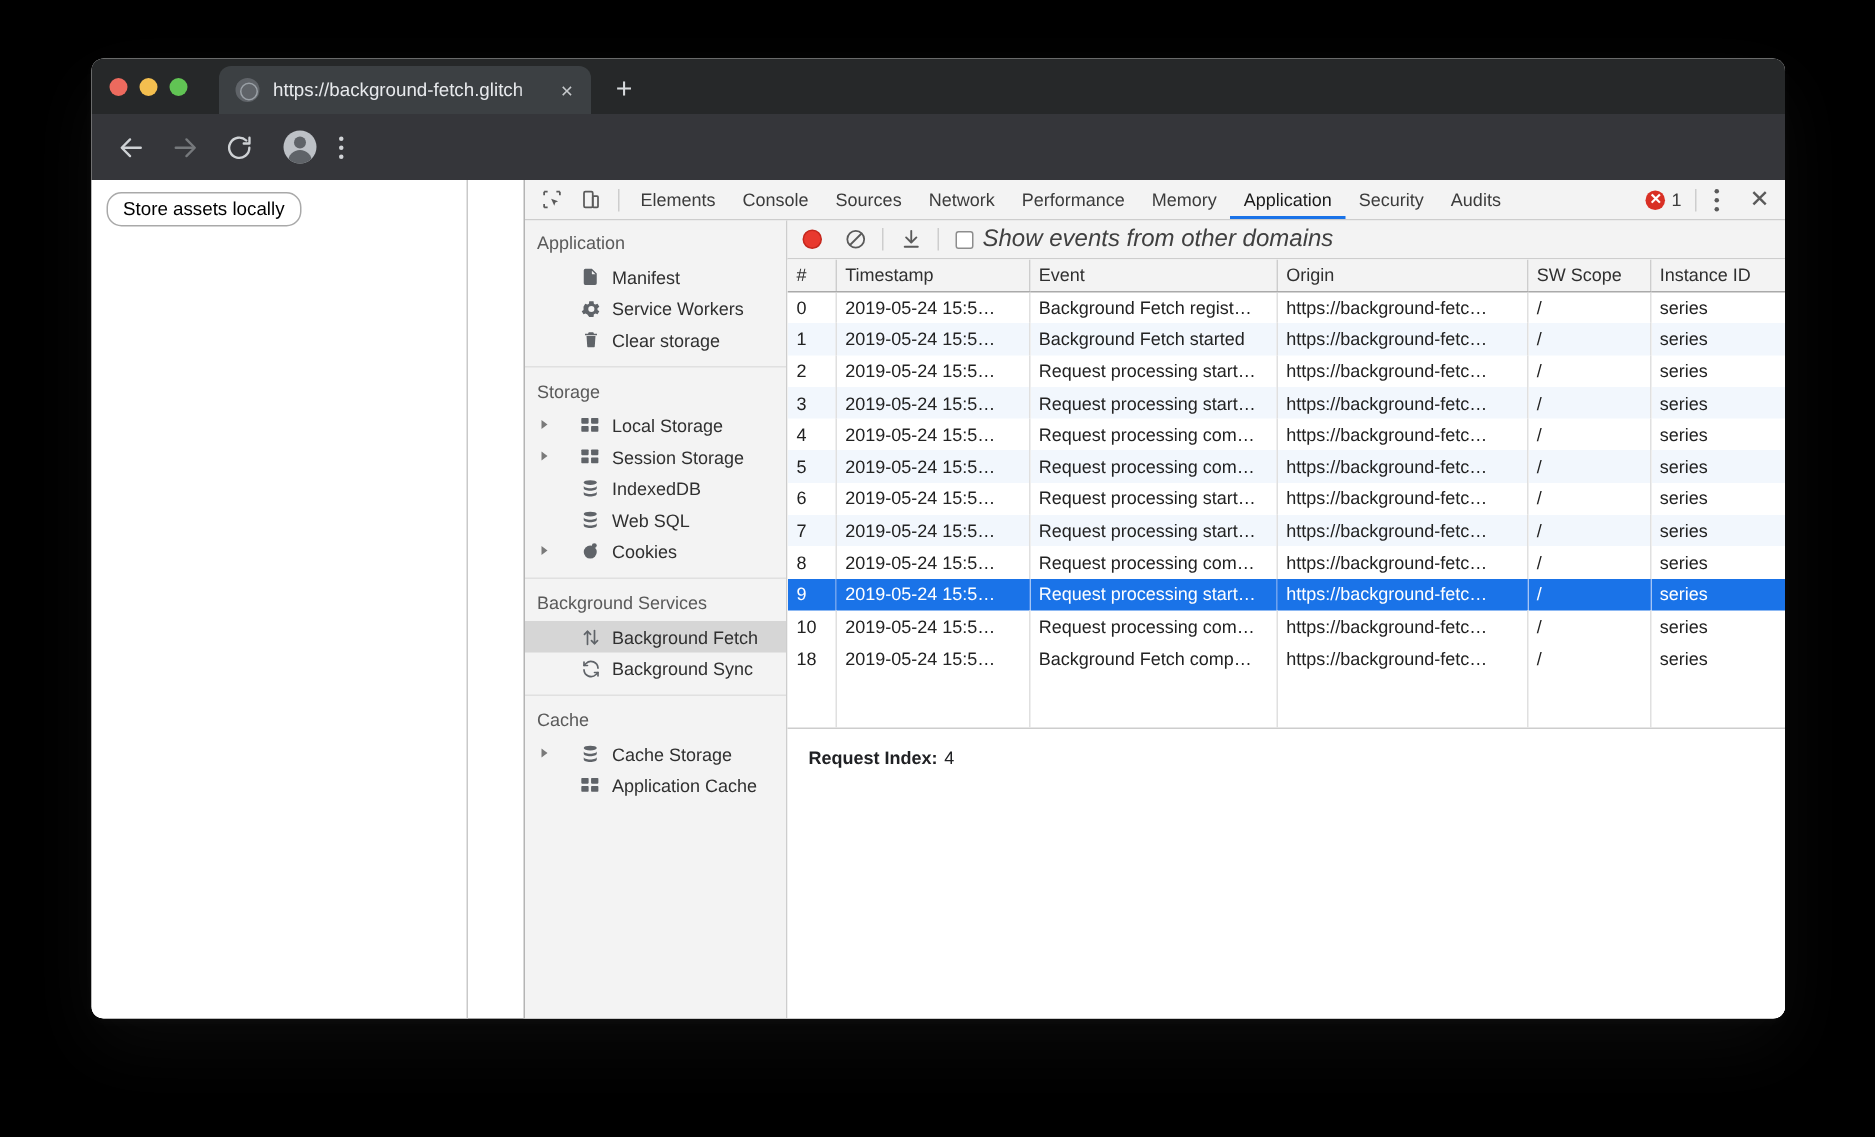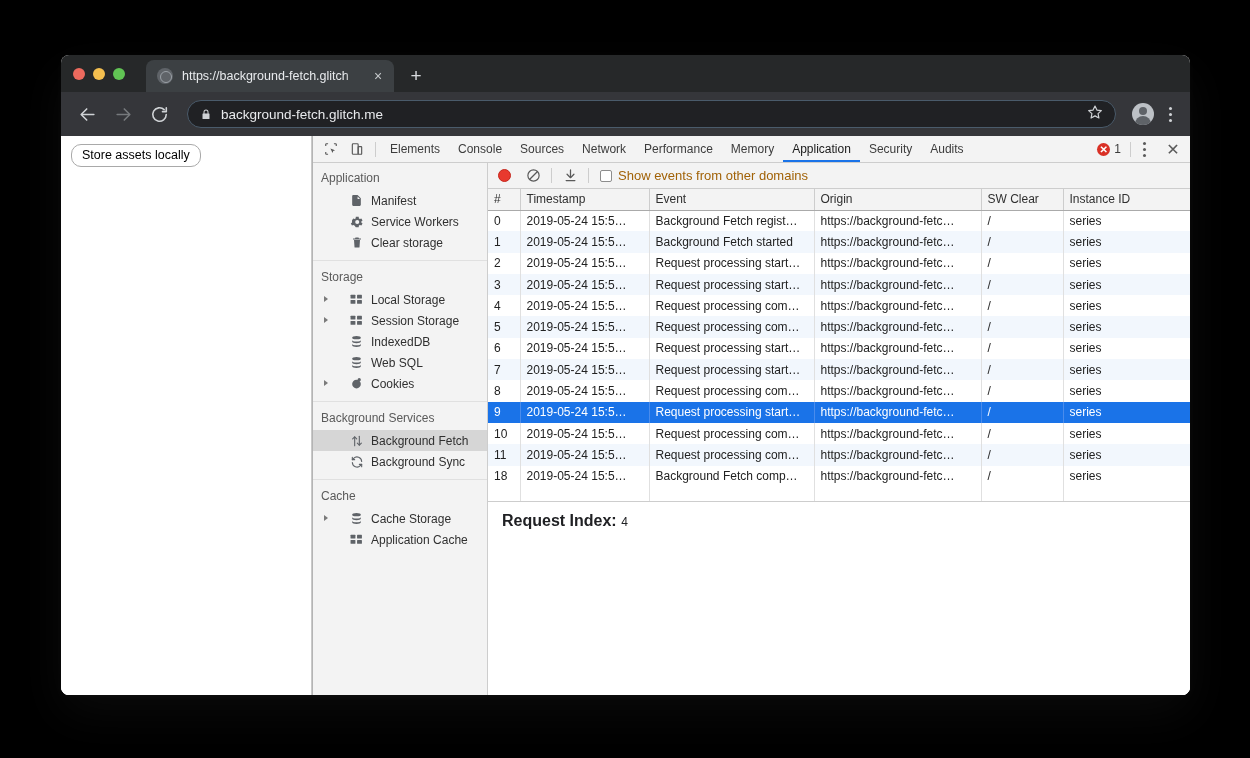--- a/index.html
+++ b/index.html
@@ -5,21 +5,21 @@
   * { box-sizing: border-box; }
   html, body {
     margin: 0; padding: 0;
     width: 1250px; height: 758px;
     background: #000;
     font-family: "Liberation Sans", sans-serif;
     overflow: hidden;
   }
   #window {
     position: absolute;
-    left: 61px; top: 55px;
+    left: 61px; top: 39px;
     width: 1129px; height: 640px;
     border-radius: 8px;
     overflow: hidden;
     background: #fff;
     box-shadow: 0 18px 48px rgba(255,255,255,0.045), 0 2px 8px rgba(255,255,255,0.03);
   }
 
   
   .tabstrip {
     height: 37px;
@@ -118,21 +118,21 @@
     content:""; position:absolute; left:3px; top:13px;
     width:16px;height:12px;border-radius:8px 8px 0 0;background:#5f6368;
   }
   .kebab {
     width: 16px; flex: none;
     display: flex; flex-direction: column; align-items: center; gap: 3px;
   }
   .kebab i { width: 3px; height: 3px; border-radius: 50%; background: #d1d4d7; display: block; }
 
   
-  .body-split { display: flex; height: 559px; background: #fff; }
+  .body-split { display: flex; height: 559px; background: #fff; gap: 37px; }
 
   
   .page {
     width: 251px; flex: none;
     background: #fff;
     padding: 8px 10px;
     border-right: 1px solid #c9c9c9;
   }
   .store-btn {
     display: inline-block;
@@ -242,21 +242,21 @@
   .rec-dot {
     width: 13px; height: 13px; border-radius: 50%;
     background: #e8392e; border: 1px solid #c5271d;
     margin: 0 9px 0 2px; flex: none;
   }
   .checkbox-wrap { display: flex; align-items: center; gap: 6px; padding-left: 6px; }
   .cbox {
     width: 12px; height: 12px;
     border: 1px solid #8d8d8d; border-radius: 2px; background: #fff; flex: none;
   }
-  .cbox-label { font-size: 13px; color: #a16207; white-space: nowrap; }
+  .cbox-label { font-size: 16px; color: #404040; white-space: nowrap; font-style: italic; }
 
   
   .tbl-wrap { flex: none; height: 312px; overflow: hidden; background: #fff; }
   table.events { border-collapse: collapse; width: 100%; table-layout: fixed; font-size: 12px; }
   table.events th {
     background: #f3f3f3;
     font-weight: normal;
     text-align: left;
     color: #303030;
     font-size: 12px;
@@ -281,21 +281,21 @@
   .filler td { border-right: 1px solid #e0e0e0; background: #fff; height: auto; }
 
   .detail {
     flex: 1;
     border-top: 1px solid #cdcdcd;
     padding: 10px 14px;
     overflow: hidden;
     background: #fff;
   }
   .detail-row { margin-bottom: 9px; line-height: 17px; }
-  .detail-key { font-size: 16px; font-weight: bold; color: #202124; }
+  .detail-key { font-size: 12px; font-weight: bold; color: #202124; }
   .detail-val { font-size: 12px; color: #202124; }
   .detail-val.mono { font-family: "DejaVu Sans Mono", monospace; font-size: 11.5px; word-break: break-all; }
 </style>
 </head>
 <body>
 
 <div id="window">
 
   <div class="tabstrip">
     <div class="lights">
@@ -326,33 +326,20 @@
           <polyline points="13 5 20 12 13 19"></polyline>
         </svg>
     </div>
     <div class="nav-btn">
       <svg width="19" height="19" viewBox="0 0 24 24" fill="none" stroke="currentColor" stroke-width="2" stroke-linecap="round" stroke-linejoin="round">
           <path d="M20.5 12a8.5 8.5 0 1 1-2.6-6.1"></path>
           <polyline points="20.6 3.6 20.6 8.4 15.8 8.4"></polyline>
         </svg>
     </div>
 
-    <div class="omnibox">
-      <span class="lock">
-        <svg width="12" height="13" viewBox="0 0 24 24" fill="currentColor">
-            <path d="M12 2a5 5 0 0 0-5 5v3H6a1 1 0 0 0-1 1v9a1 1 0 0 0 1 1h12a1 1 0 0 0 1-1v-9a1 1 0 0 0-1-1h-1V7a5 5 0 0 0-5-5zm0 2a3 3 0 0 1 3 3v3H9V7a3 3 0 0 1 3-3z"></path>
-          </svg>
-      </span>
-      <span class="omnibox-url">background-fetch.glitch.me</span>
-      <span class="star">
-        <svg width="16" height="16" viewBox="0 0 24 24" fill="none" stroke="currentColor" stroke-width="1.8" stroke-linejoin="round">
-            <polygon points="12 3 14.9 9.1 21.5 9.9 16.6 14.4 17.9 21 12 17.8 6.1 21 7.4 14.4 2.5 9.9 9.1 9.1"></polygon>
-          </svg>
-      </span>
-    </div>
 
     <div class="avatar"></div>
     <div class="kebab">
         <i></i>
         <i></i>
         <i></i>
       </div>
   </div>
 
   <div class="body-split">
@@ -582,21 +569,21 @@
                 <col style="width:167px">
                   <col style="width:82px">
                   <col style="width:135px">
               </colgroup>
               <thead>
                 <tr>
                   <th>#</th>
                   <th>Timestamp</th>
                   <th>Event</th>
                   <th>Origin</th>
-                  <th>SW Clear</th>
+                  <th>SW Scope</th>
                   <th style="border-right:none">Instance ID</th>
                 </tr>
               </thead>
               <tbody>
                 <tr>
                   <td>0</td>
                   <td>2019-05-24 15:5…</td>
                   <td>Background Fetch regist…</td>
                   <td>https://background-fetc…</td>
                   <td>/</td>
@@ -669,28 +656,20 @@
                 <tr class="sel">
                   <td>9</td>
                   <td>2019-05-24 15:5…</td>
                   <td>Request processing start…</td>
                   <td>https://background-fetc…</td>
                   <td>/</td>
                   <td style="border-right:none">series</td>
                 </tr>
                 <tr>
                   <td>10</td>
-                  <td>2019-05-24 15:5…</td>
-                  <td>Request processing com…</td>
-                  <td>https://background-fetc…</td>
-                  <td>/</td>
-                  <td style="border-right:none">series</td>
-                </tr>
-                <tr class="odd">
-                  <td>11</td>
                   <td>2019-05-24 15:5…</td>
                   <td>Request processing com…</td>
                   <td>https://background-fetc…</td>
                   <td>/</td>
                   <td style="border-right:none">series</td>
                 </tr>
                 <tr>
                   <td>18</td>
                   <td>2019-05-24 15:5…</td>
                   <td>Background Fetch comp…</td>

